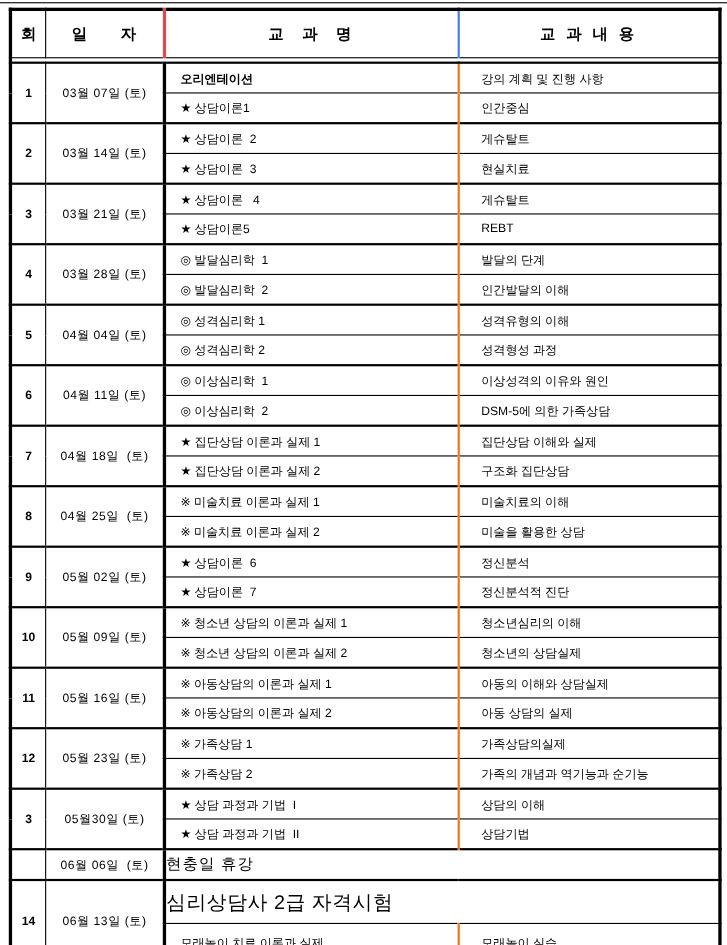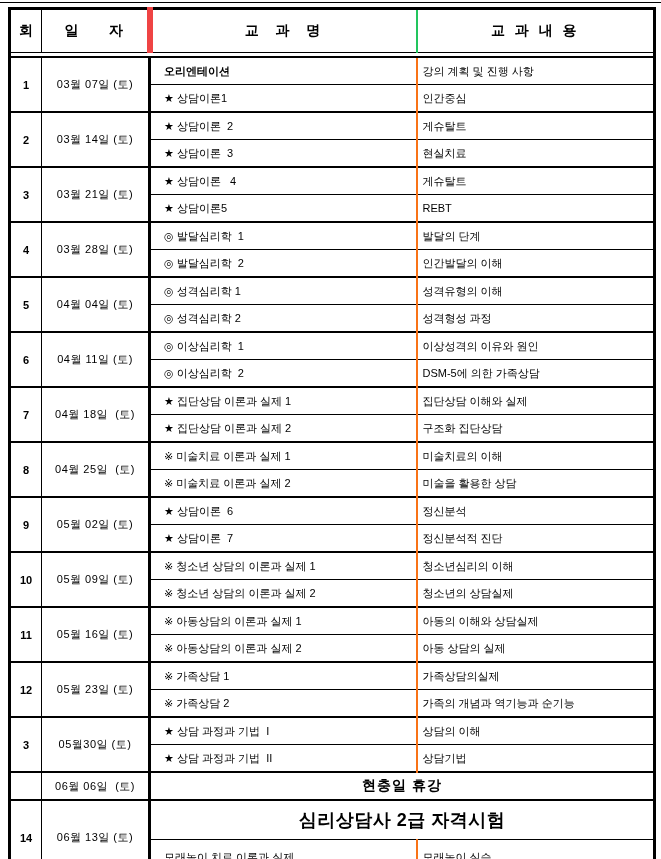--- a/index.html
+++ b/index.html
@@ -41,22 +41,22 @@
     padding: 0;
     vertical-align: middle;
   }
   th {
     font-size: 14px;
     font-weight: bold;
     height: 42px;
     text-align: center;
   }
   th.h-no   { border-right: 1px solid #000; }
-  th.h-date { border-right: 6px solid #ef4444; letter-spacing: 1px; }
-  th.h-subj { border-right: 2px solid #22c55e; letter-spacing: 3px; }
+  th.h-date { border-right: 3px solid #ef4444; letter-spacing: 1px; }
+  th.h-subj { border-right: 2px solid #3b82f6; letter-spacing: 3px; }
   th.h-cont { letter-spacing: 3px; }
   tr.hdr-gap td {
     height: 3px;
     border-top: 1px solid #000;
     border-bottom: 2px solid #000;
     border-left: none;
     border-right: none;
     padding: 0;
   }
   tr.r-sub td { height: 26px; }
@@ -69,25 +69,25 @@
   td.date {
     text-align: center;
     font-weight: normal;
     border-right: 3px solid #000;
     letter-spacing: 0.5px;
   }
   td.subj {
     padding-left: 13px;
     border-right: 2px solid #f97316;
   }
-  td.cont { padding-left: 5px; }
+  td.cont { padding-left: 20px; }
   td.bold { font-weight: bold; }
   td.merged {
-    text-align: center;
-    font-weight: bold;
+    text-align: left;
+    font-weight: normal;
   }
   td.holiday { font-size: 14px; letter-spacing: 1px; }
   td.exam    { font-size: 18px; letter-spacing: 0.5px; }
   tr.final-1 td { height: 38px; }
   tr.final-2 td { height: 34px; }
 </style>
 </head>
 <body>
 
 <div class="page">

